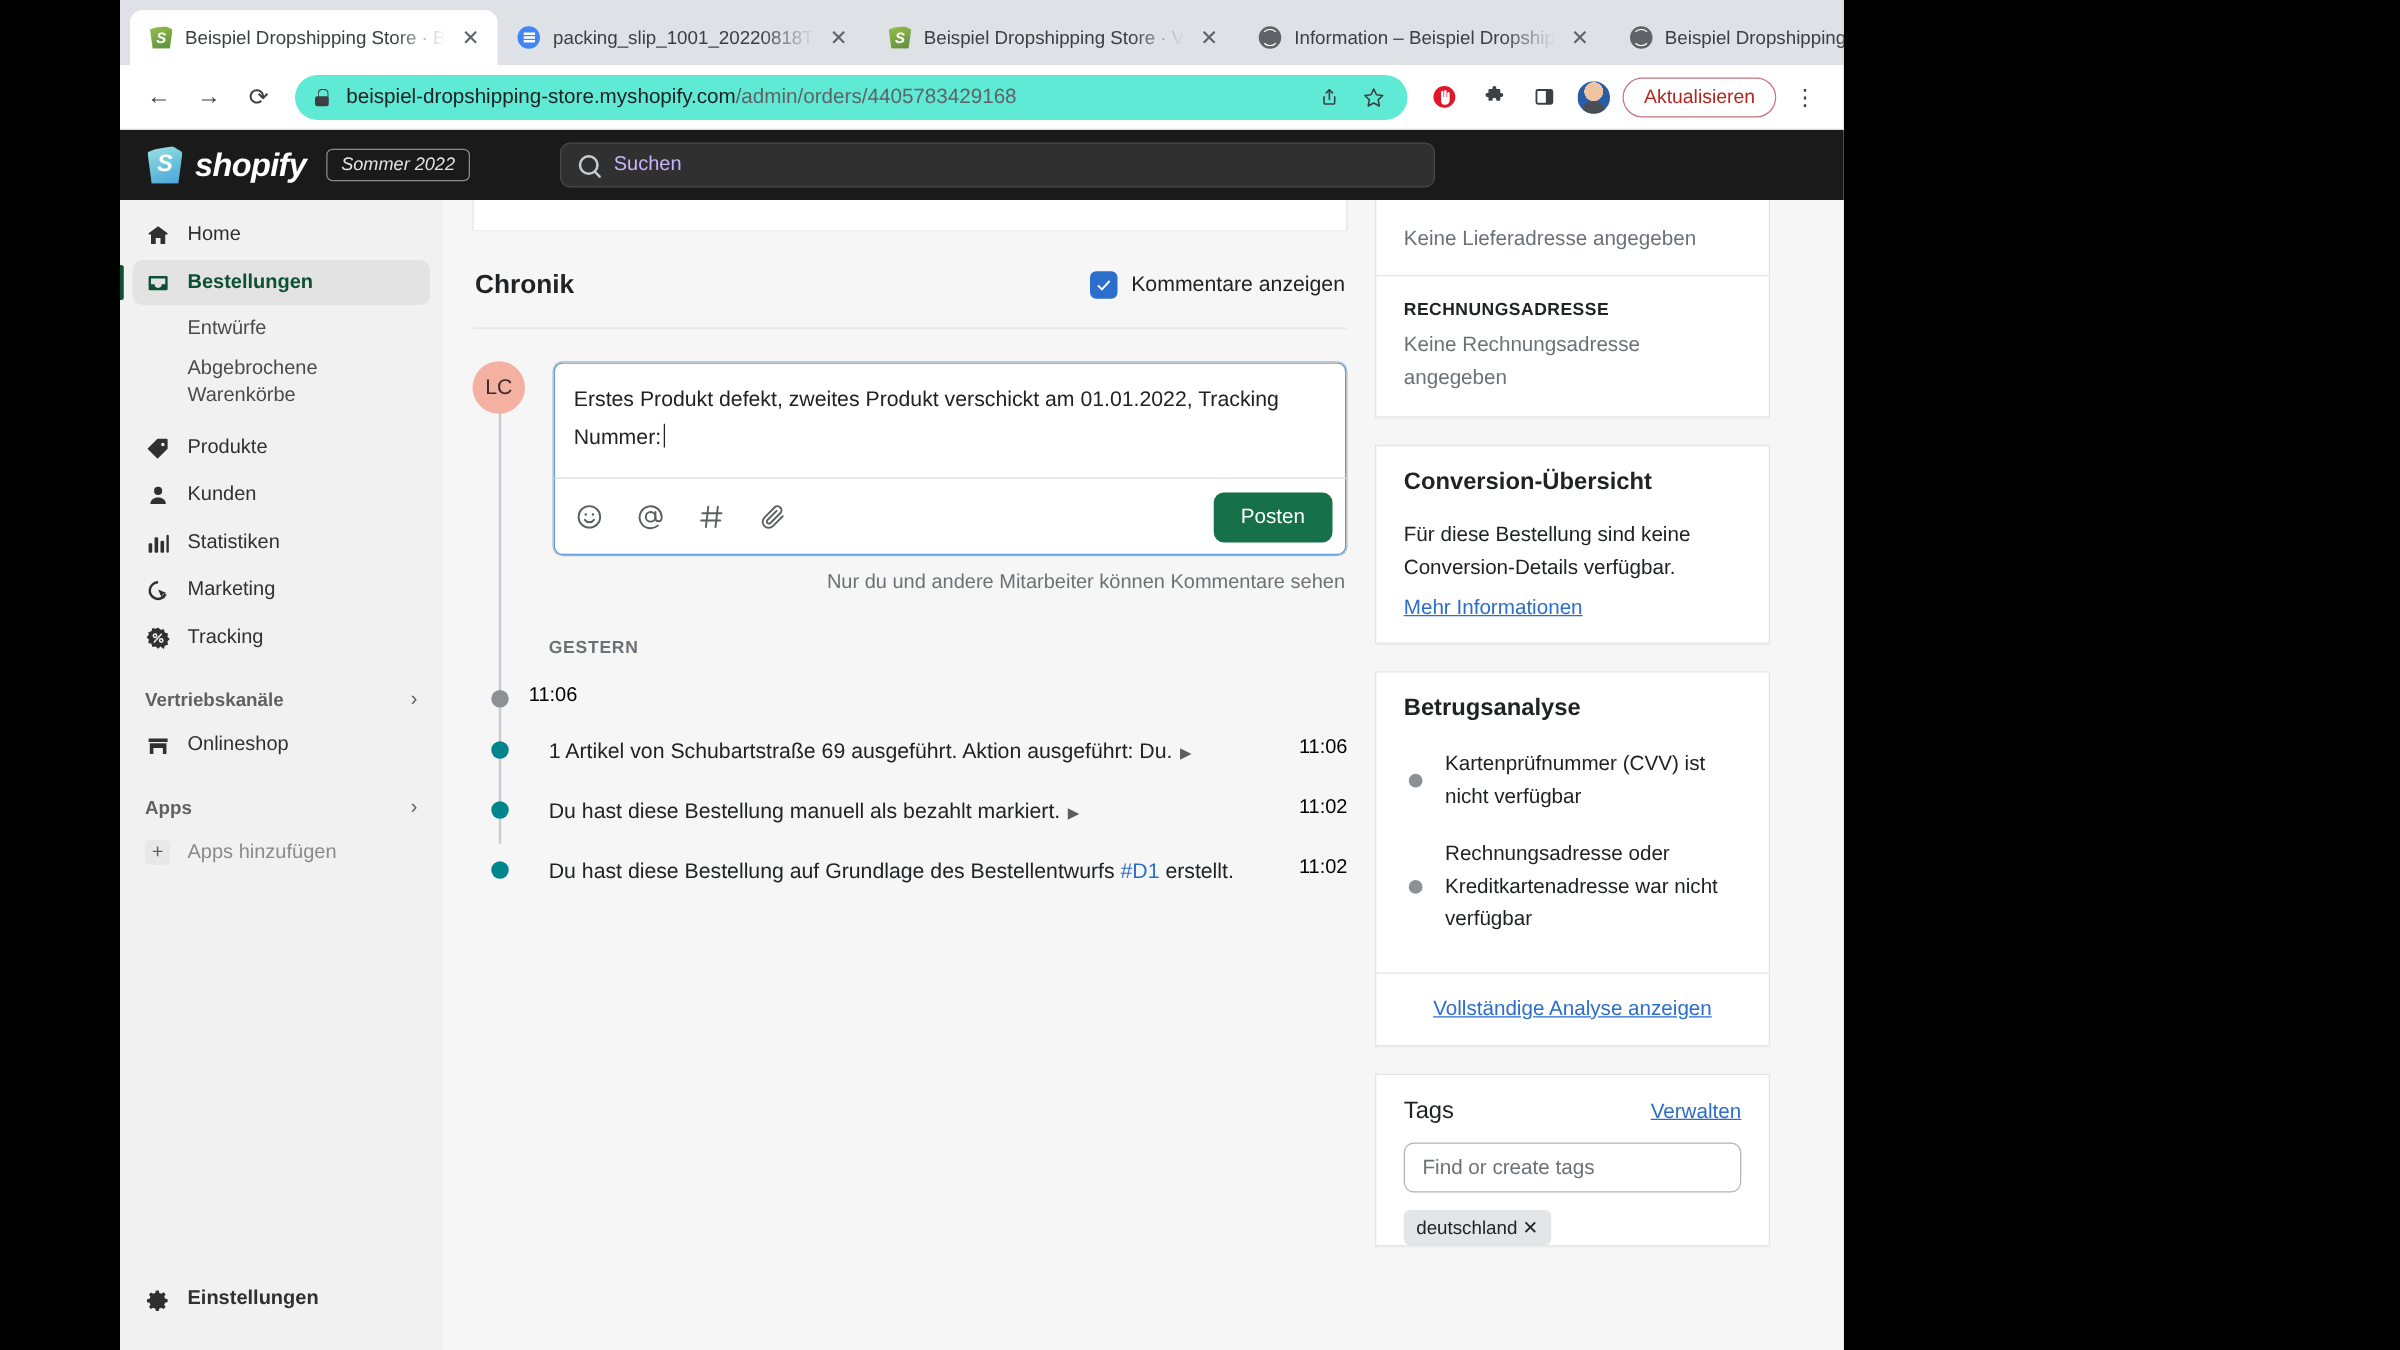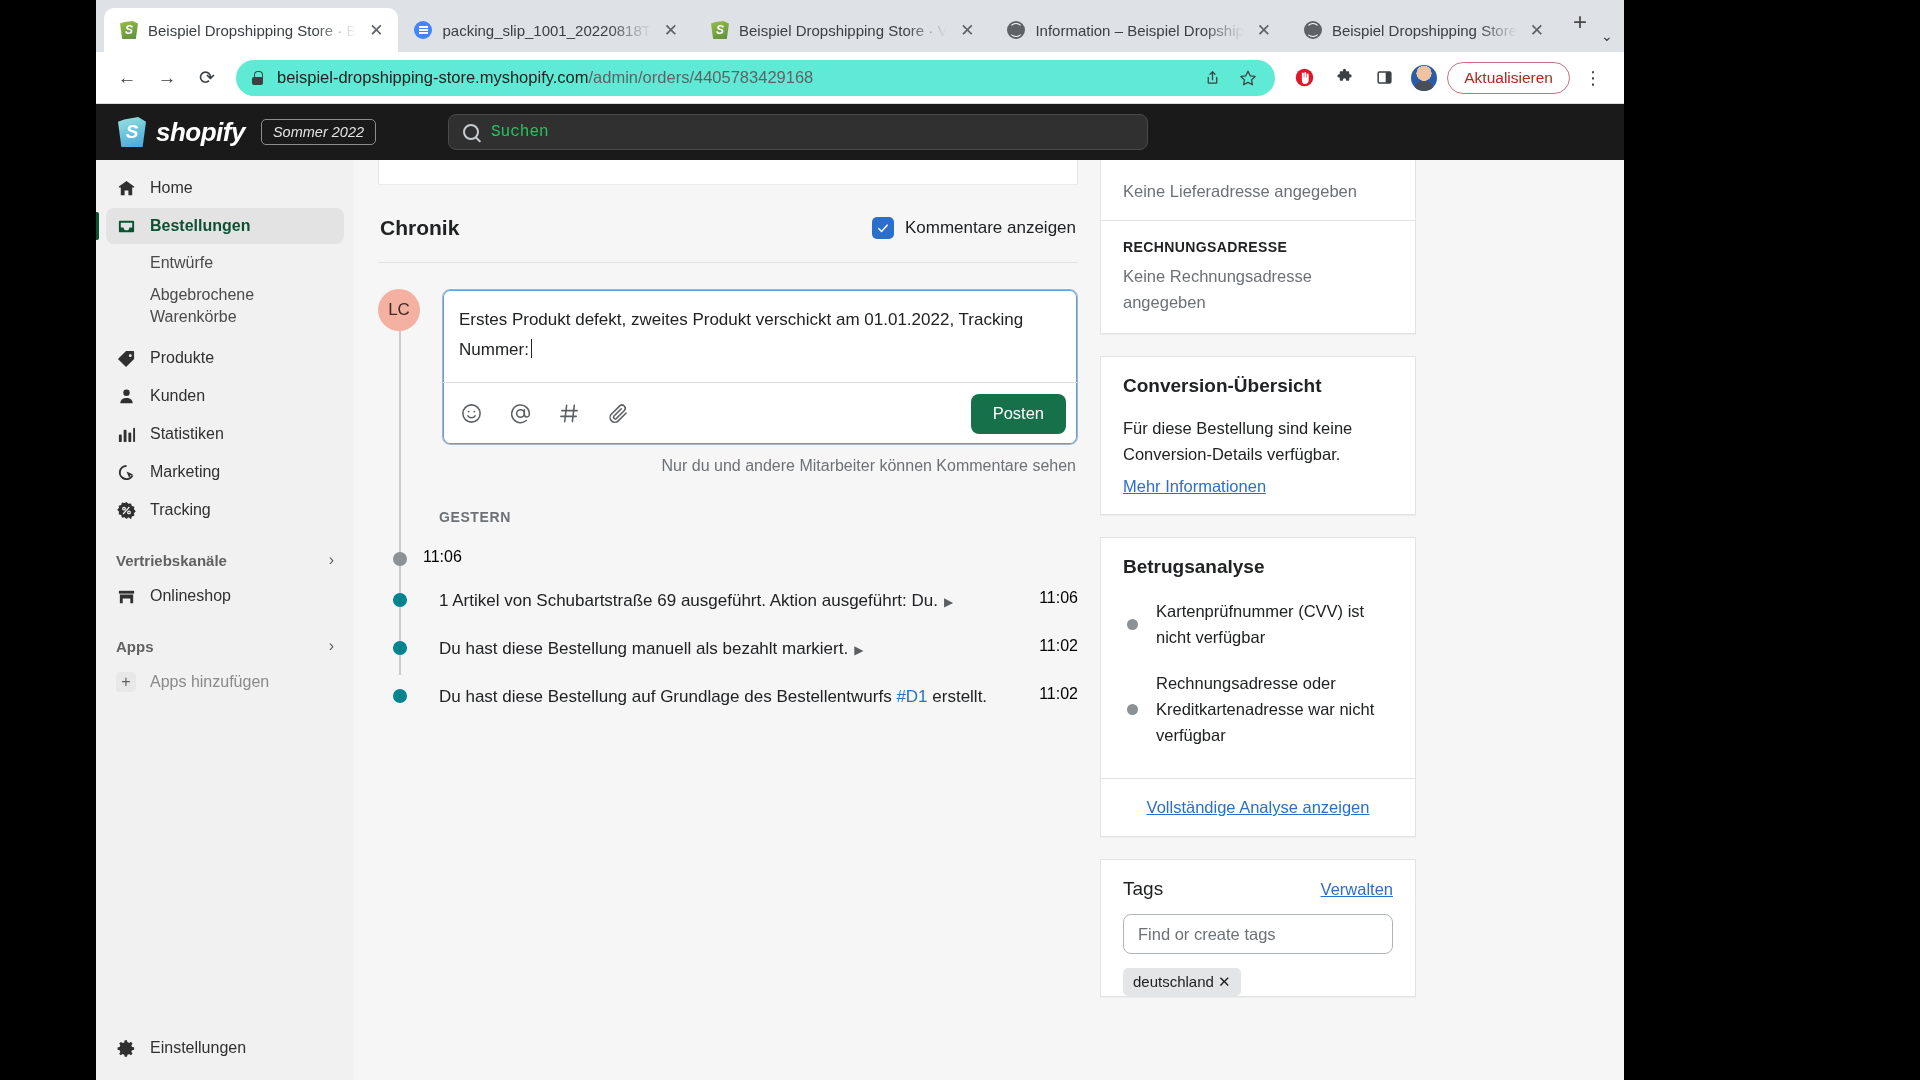--- a/index.html
+++ b/index.html
@@ -4,21 +4,21 @@
 <style>
   * { box-sizing: border-box; margin: 0; padding: 0; }
   html, body {
     width: 1920px; height: 1080px;
     font-family: "Liberation Sans", sans-serif;
     background: #000; overflow: hidden;
   }
 
   
   #browser {
-    position: absolute; left: 96px; top: 0; width: 1528px; height: 1080px;
+    position: absolute; left: 96px; top: 0; width: 1379px; height: 1080px;
     background: #ffffff; overflow: hidden;
   }
   .tabstrip {
     height: 52px; background: #dee1e6; display: flex; align-items: flex-end;
     padding-left: 8px; position: relative;
   }
   .tab {
     height: 44px; display: flex; align-items: center; gap: 10px;
     padding: 0 12px 0 16px; border-radius: 10px 10px 0 0;
     font-size: 15px; color: #3c4043; position: relative; flex: 0 0 auto;
@@ -119,21 +119,21 @@
     border: 1px solid #8c8c8c; border-radius: 5px; color: #e3e3e3; font-size: 14.5px;
     padding: 4px 11px; font-style: italic; margin-left: 6px; white-space: nowrap;
   }
   .searchbar {
     width: 700px; height: 36px; background: #303030; border: 1px solid #4a4a4a;
     border-radius: 8px; display: flex; align-items: center; padding: 0 14px; gap: 12px;
   }
   .search-glass { width: 16px; height: 16px; border: 2px solid #c9cccf; border-radius: 50%; position: relative; flex: 0 0 16px; }
   .search-glass::after { content: ""; position: absolute; width: 2px; height: 7px; background: #c9cccf;
     right: -2px; bottom: -5px; transform: rotate(-45deg); border-radius: 1px; }
-  .search-ph { color: #22c55e; font-size: 16px; font-family: Liberation Mono, monospace; }
+  .search-ph { color: #c4b5fd; font-size: 16px; }
   .user-area { margin-left: auto; display: flex; align-items: center; gap: 12px; }
   .user-avatar {
     width: 32px; height: 32px; border-radius: 50%; background: #f4b0a0; color: #3d2b28;
     display: flex; align-items: center; justify-content: center; font-size: 14px; font-weight: 600;
   }
   .user-name { color: #fff; font-size: 16px; }
 
   .body-row { display: flex; height: 920px; }
 
   
@@ -157,22 +157,22 @@
     display: flex; align-items: center; height: 36px; padding: 0 10px; margin-top: 14px;
     font-size: 15px; color: #616161; font-weight: 600;
   }
   .nav-section .chev { margin-left: auto; font-size: 16px; color: #5c5f62; font-weight: 400; }
   .nav-add { display: flex; align-items: center; gap: 14px; height: 36px; padding: 0 10px;
     font-size: 16px; color: #8a8a8a; }
   .plus-box { width: 20px; height: 20px; background: #e8e8e8; border-radius: 4px;
     display: flex; align-items: center; justify-content: center; font-size: 16px; color: #5c5f62; }
   .settings-row {
     position: absolute; bottom: 14px; left: 10px; right: 10px;
-    display: flex; align-items: center; gap: 14px; height: 36px; padding: 0 10px;
-    font-size: 16px; color: #303030;
+    display: flex; gap: 14px; height: 36px; padding: 0 10px;
+    font-size: 16px; color: #303030; font-weight: bold;
   }
 
   
   .content { flex: 1; display: flex; gap: 22px; padding: 0 24px 0 24px; overflow: hidden; }
   .col-main { width: 700px; flex: 0 0 700px; padding-top: 0; }
   .col-side { width: 316px; flex: 0 0 316px; padding-top: 0; }
 
   .card {
     background: #fff; border: 1px solid #e1e3e5; border-radius: 10px;
     box-shadow: 0 1px 0 rgba(0,0,0,0.04);

